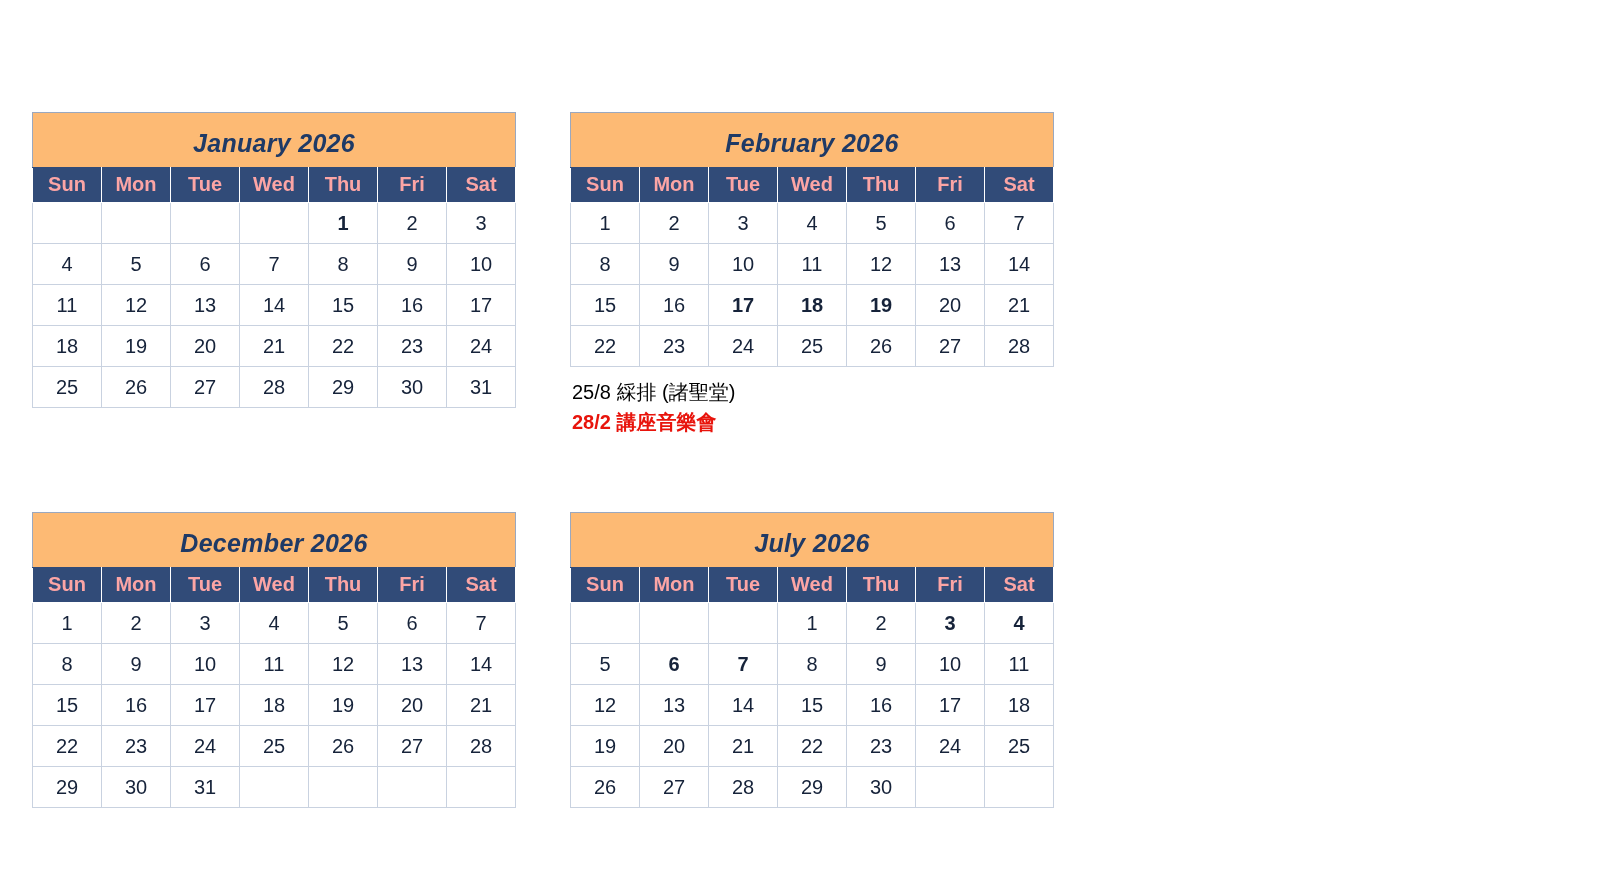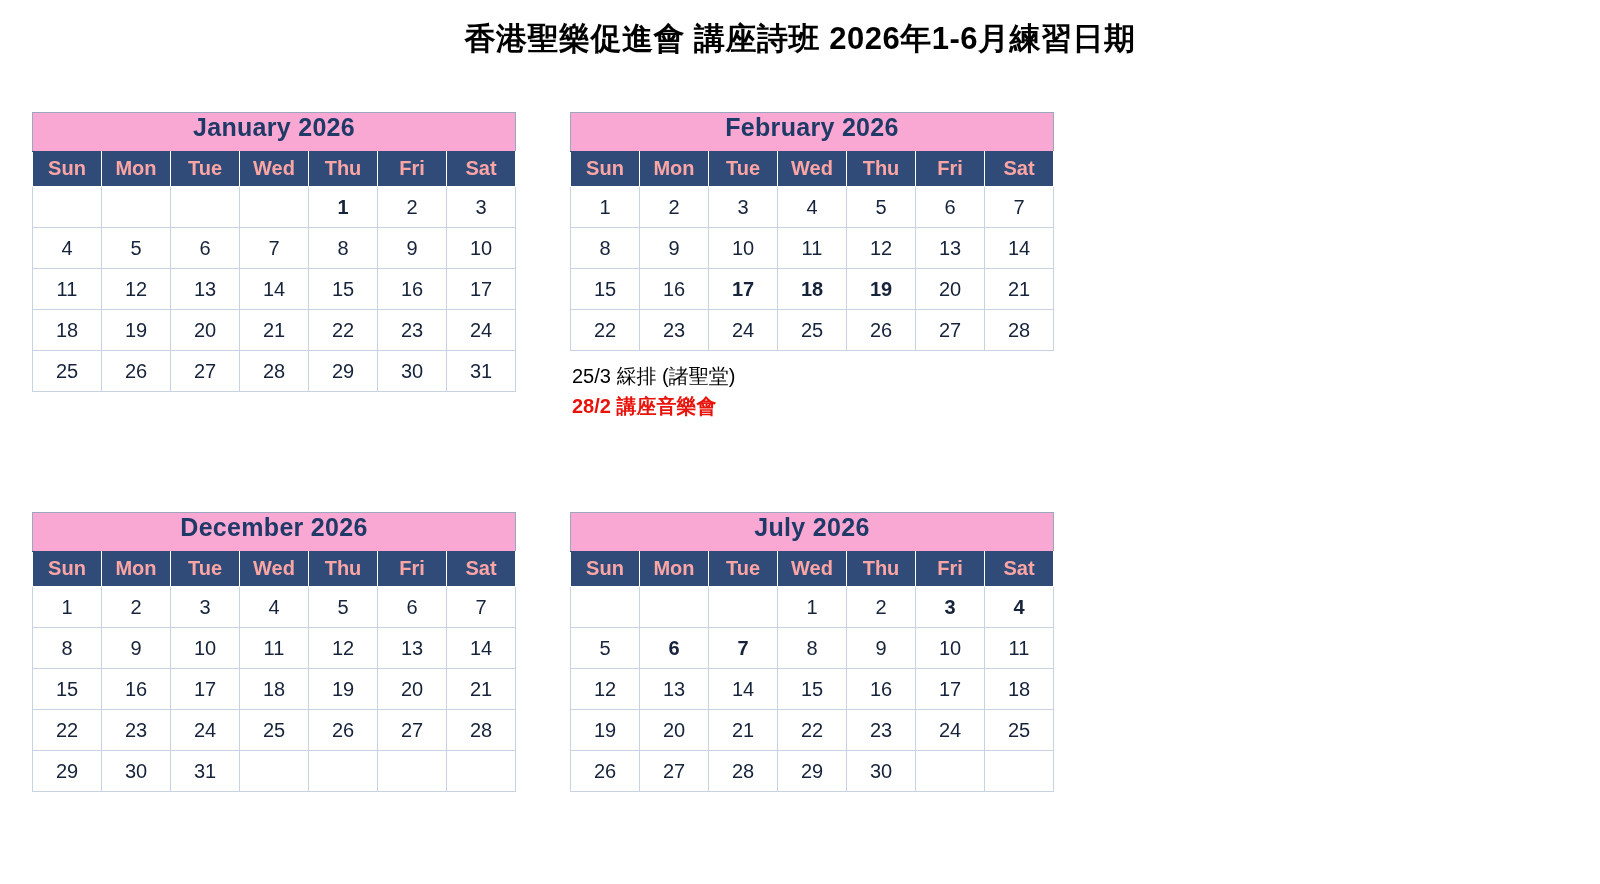--- a/index.html
+++ b/index.html
@@ -49,28 +49,29 @@
   }
   table.cal {
     border-collapse: collapse;
     width: 476px;
     table-layout: fixed;
     border: 1px solid #9aa8bf;
     background: #ffffff;
   }
   table.cal caption {
     caption-side: top;
-    background: #f9a8d4;
+    background: #fdba74;
     border: 1px solid #9aa8bf;
     border-bottom: none;
     color: #1f3a66;
     font-size: 25px;
     font-weight: bold;
-    padding: 0 0 9px 0;
+    padding: 16px 0 9px 0;
     letter-spacing: 0.3px;
+    font-style: italic;
   }
   table.cal th {
     background: #314b78;
     color: #fca5a5;
     font-size: 20px;
     font-weight: bold;
     padding: 5px 0 6px 0;
     border: 1px solid #ffffff;
     border-top: 1px solid #314b78;
     text-align: center;
@@ -102,21 +103,20 @@
   }
   .note.red {
     color: #e8140c;
     font-weight: bold;
   }
 </style>
 </head>
 <body>
 
 <div class="page">
-  <div class="page-title">香港聖樂促進會 講座詩班 2026年1-6月練習日期</div>
   <div class="cal-grid">
       <div class="cal-col">
         <div class="cal-slot">
           <table class="cal">
             <caption>January 2026</caption>
             <thead>
               <tr>
                 <th>Sun</th>
                 <th>Mon</th>
                 <th>Tue</th>
@@ -224,21 +224,21 @@
                 <td>23</td>
                 <td>24</td>
                 <td class="hl">25</td>
                 <td>26</td>
                 <td>27</td>
                 <td class="pink">28</td>
               </tr>
             </tbody>
           </table>
           <div class="notes">
-            <div class="note">25/3 綵排 (諸聖堂)</div>
+            <div class="note">25/8 綵排 (諸聖堂)</div>
             <div class="note red">28/2 講座音樂會</div>
           </div>
         </div>
       </div>
       <div class="cal-col">
         <div class="cal-slot">
           <table class="cal">
             <caption>December 2026</caption>
             <thead>
               <tr>

